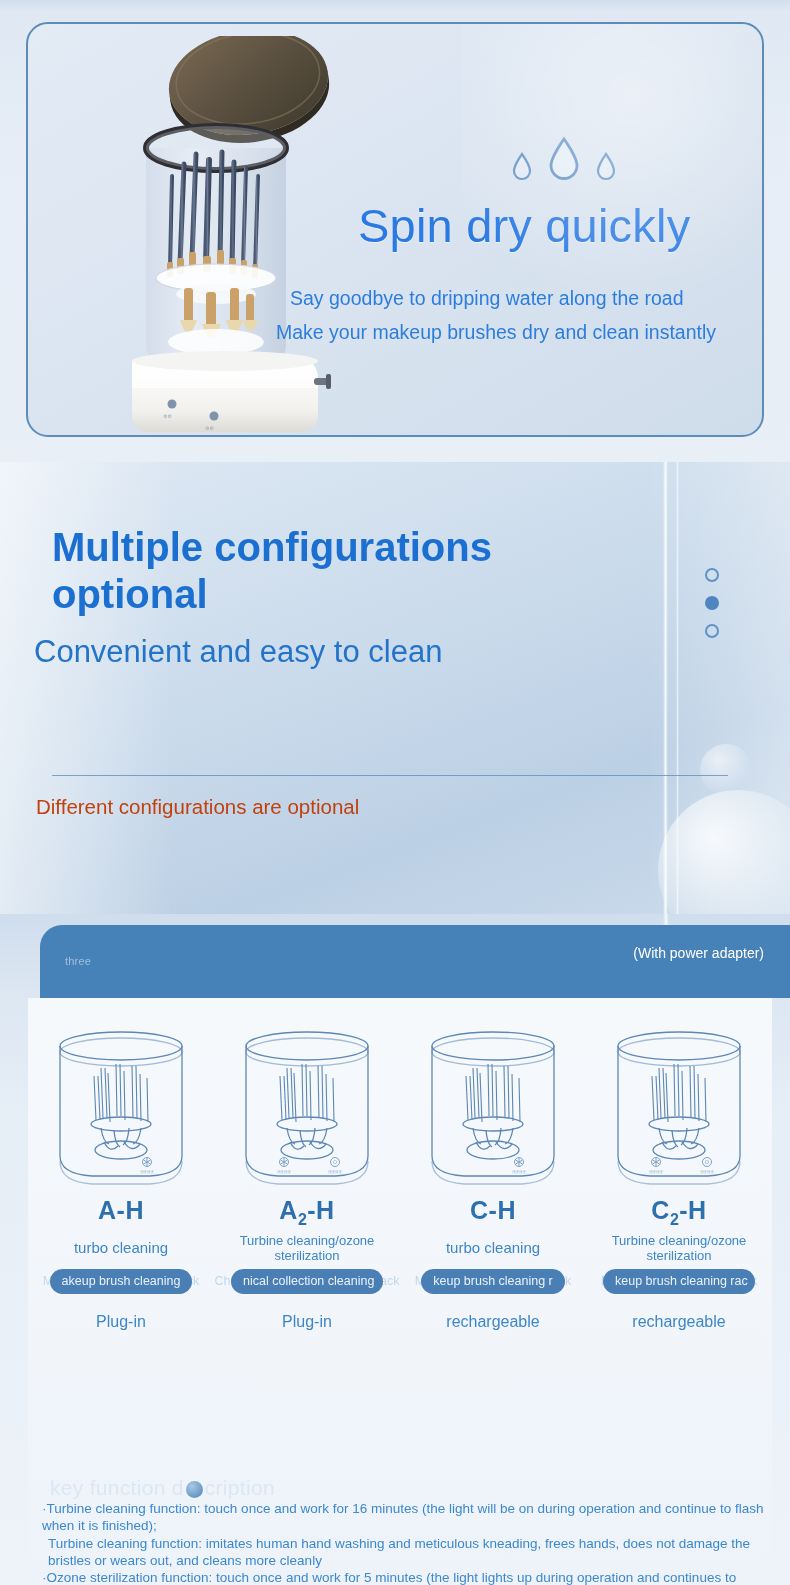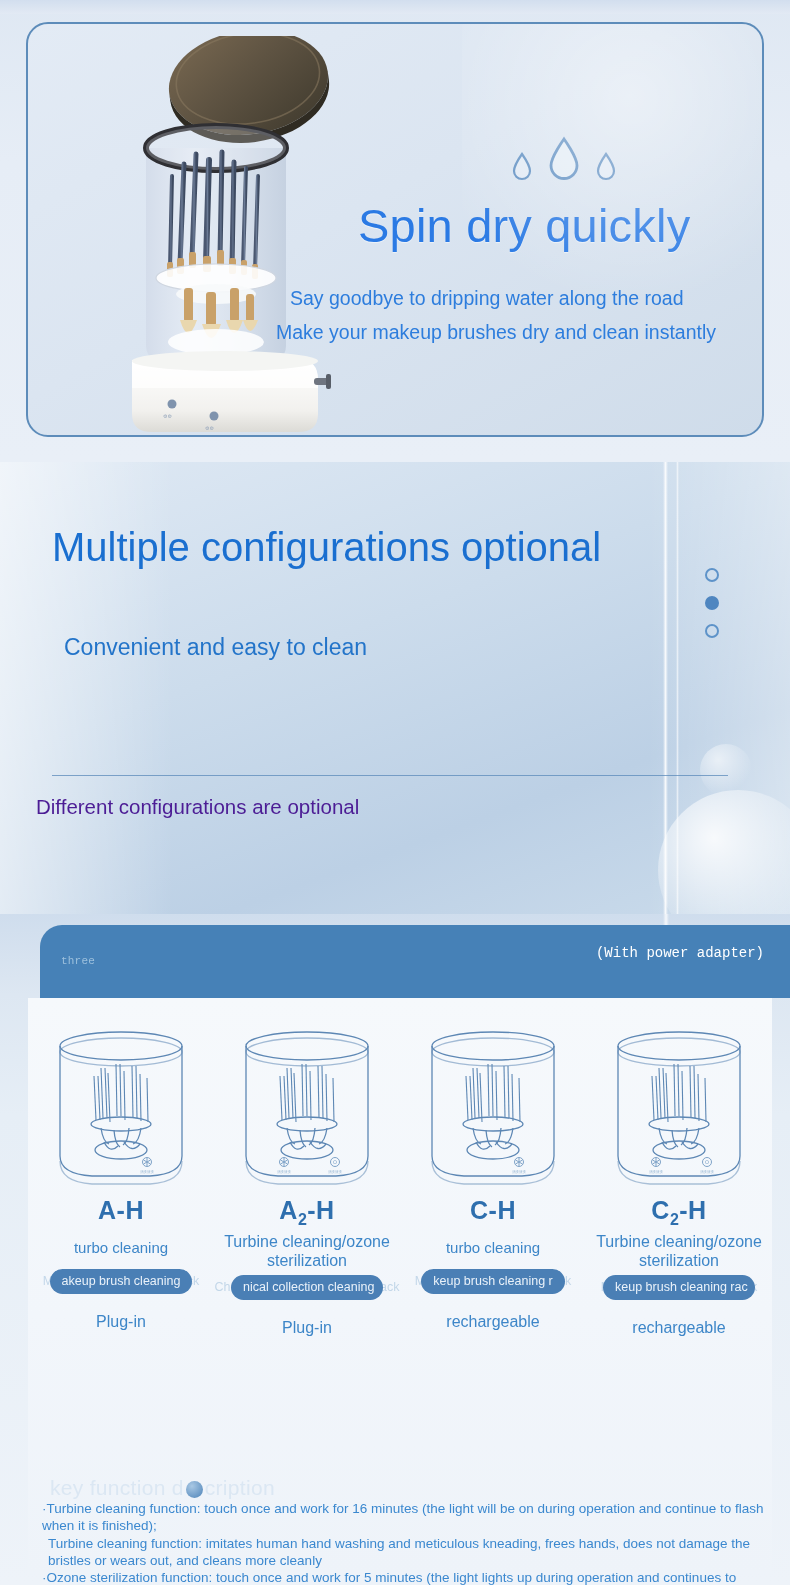--- a/index.html
+++ b/index.html
@@ -65,43 +65,43 @@
   .seam1 { position:absolute; left:663px; top:0; width:5px; height:452px;
            background: linear-gradient(90deg,rgba(255,255,255,.0),rgba(255,255,255,.85),rgba(255,255,255,.0)); }
   .seam2 { position:absolute; left:676px; top:0; width:3px; height:452px;
            background: linear-gradient(90deg,rgba(255,255,255,.0),rgba(255,255,255,.6),rgba(255,255,255,.0)); }
   .bubble-big { position:absolute; right:-28px; bottom:-36px; width:160px; height:160px; border-radius:50%;
     background: radial-gradient(circle at 35% 30%, rgba(255,255,255,.85), rgba(255,255,255,.10) 62%, rgba(255,255,255,0) 72%); }
   .bubble-sm { position:absolute; right:38px; bottom:118px; width:52px; height:52px; border-radius:50%;
     background: radial-gradient(circle at 35% 30%, rgba(255,255,255,.6), rgba(255,255,255,0) 70%); }
 
   .mid-h1 { position:absolute; left:52px; top:62px; width:560px;
-    font-size:40px; line-height:1.17; color:#1a6fd0; font-weight:400; }
-  .mid-h2 { position:absolute; left:64px; top:172px; width:430px;
-    font-size:23px; line-height:1.18; color:#2374c9; font-weight:400; }
+    font-size:40px; line-height:1.17; color:#1a6fd0; font-weight:700; }
+  .mid-h2 { position:absolute; left:34px; top:172px; width:430px;
+    font-size:31px; line-height:1.18; color:#2374c9; font-weight:400; }
 
   .dots { position:absolute; left:705px; top:568px; }
   .dot { width:14px; height:14px; border-radius:50%; border:2px solid #5e93c9; margin-bottom:14px; background:transparent; }
   .dot.on { background:#4f86c0; border-color:#4f86c0; }
 
   .divider { position:absolute; left:52px; top:775px; width:676px; height:1px; background:#5b8ab9; opacity:.75; }
-  .mid-note { position:absolute; left:36px; top:795px; font-size:20.5px; color:#4c1d95; }
+  .mid-note { position:absolute; left:36px; top:795px; font-size:20.5px; color:#c2410c; }
 
   
   .panel-wrap {
     position:absolute; left:0; top:914px; width:790px; height:671px;
     background: linear-gradient(180deg,#cfdded 0%, #dde7f2 12%, #e6eef6 30%, #eef3f9 100%);
     overflow:hidden;
   }
   .panel-seam { position:absolute; left:663px; top:0; width:6px; height:120px;
     background: linear-gradient(90deg,rgba(255,255,255,0),rgba(255,255,255,.8),rgba(255,255,255,0)); }
 
   .banner {
     position:absolute; left:40px; top:11px; width:750px; height:73px;
-    background:#4681b7; border-radius:22px 0 0 0;font-family:Liberation Mono, monospace;
+    background:#4681b7; border-radius:22px 0 0 0;
   }
   .banner .bn-badge{
     position:absolute; left:16px; top:19px; width:44px; height:34px;
     color:#9dc0dd; font-size:11px; line-height:34px; text-align:center; overflow:hidden;
     letter-spacing:.2px;
   }
   .banner .bn-title{
     position:absolute; left:42px; top:18px; font-size:20px; color:#ffffff; white-space:nowrap;
   }
   .banner .bn-right{
@@ -114,21 +114,21 @@
   }
 
   .cards-row{ position:absolute; left:0; top:18px; width:744px; display:flex; }
   .pcard{ width:186px; display:flex; flex-direction:column; align-items:center; }
   .pcard .illus{ width:150px; height:178px; }
   .pcard .code{
     font-size:25px; font-weight:bold; color:#2e6fae; margin-top:2px; letter-spacing:.5px;
   }
   .pcard .code sub{ font-size:16px; font-weight:bold; }
   .pcard .feat{
-    font-size:16px; color:#3d86c8; text-align:center; line-height:1.18; margin-top:4px;
+    font-size:13px; color:#3d86c8; text-align:center; line-height:1.18; margin-top:4px;
     min-height:32px; width:168px;
   }
   .pcard .feat.one{ font-size:15px; padding-top:6px; }
   .badge-slot{ position:relative; width:186px; height:30px; margin-top:4px; display:flex; justify-content:center; }
   .badge{
     position:relative; height:25px; line-height:25px; border-radius:13px;
     background:#4a7fb5; color:#eaf2fa; font-size:12.5px; padding:0 12px;
     white-space:nowrap; overflow:hidden; max-width:152px; text-overflow:clip;
     text-align:center;
   }

